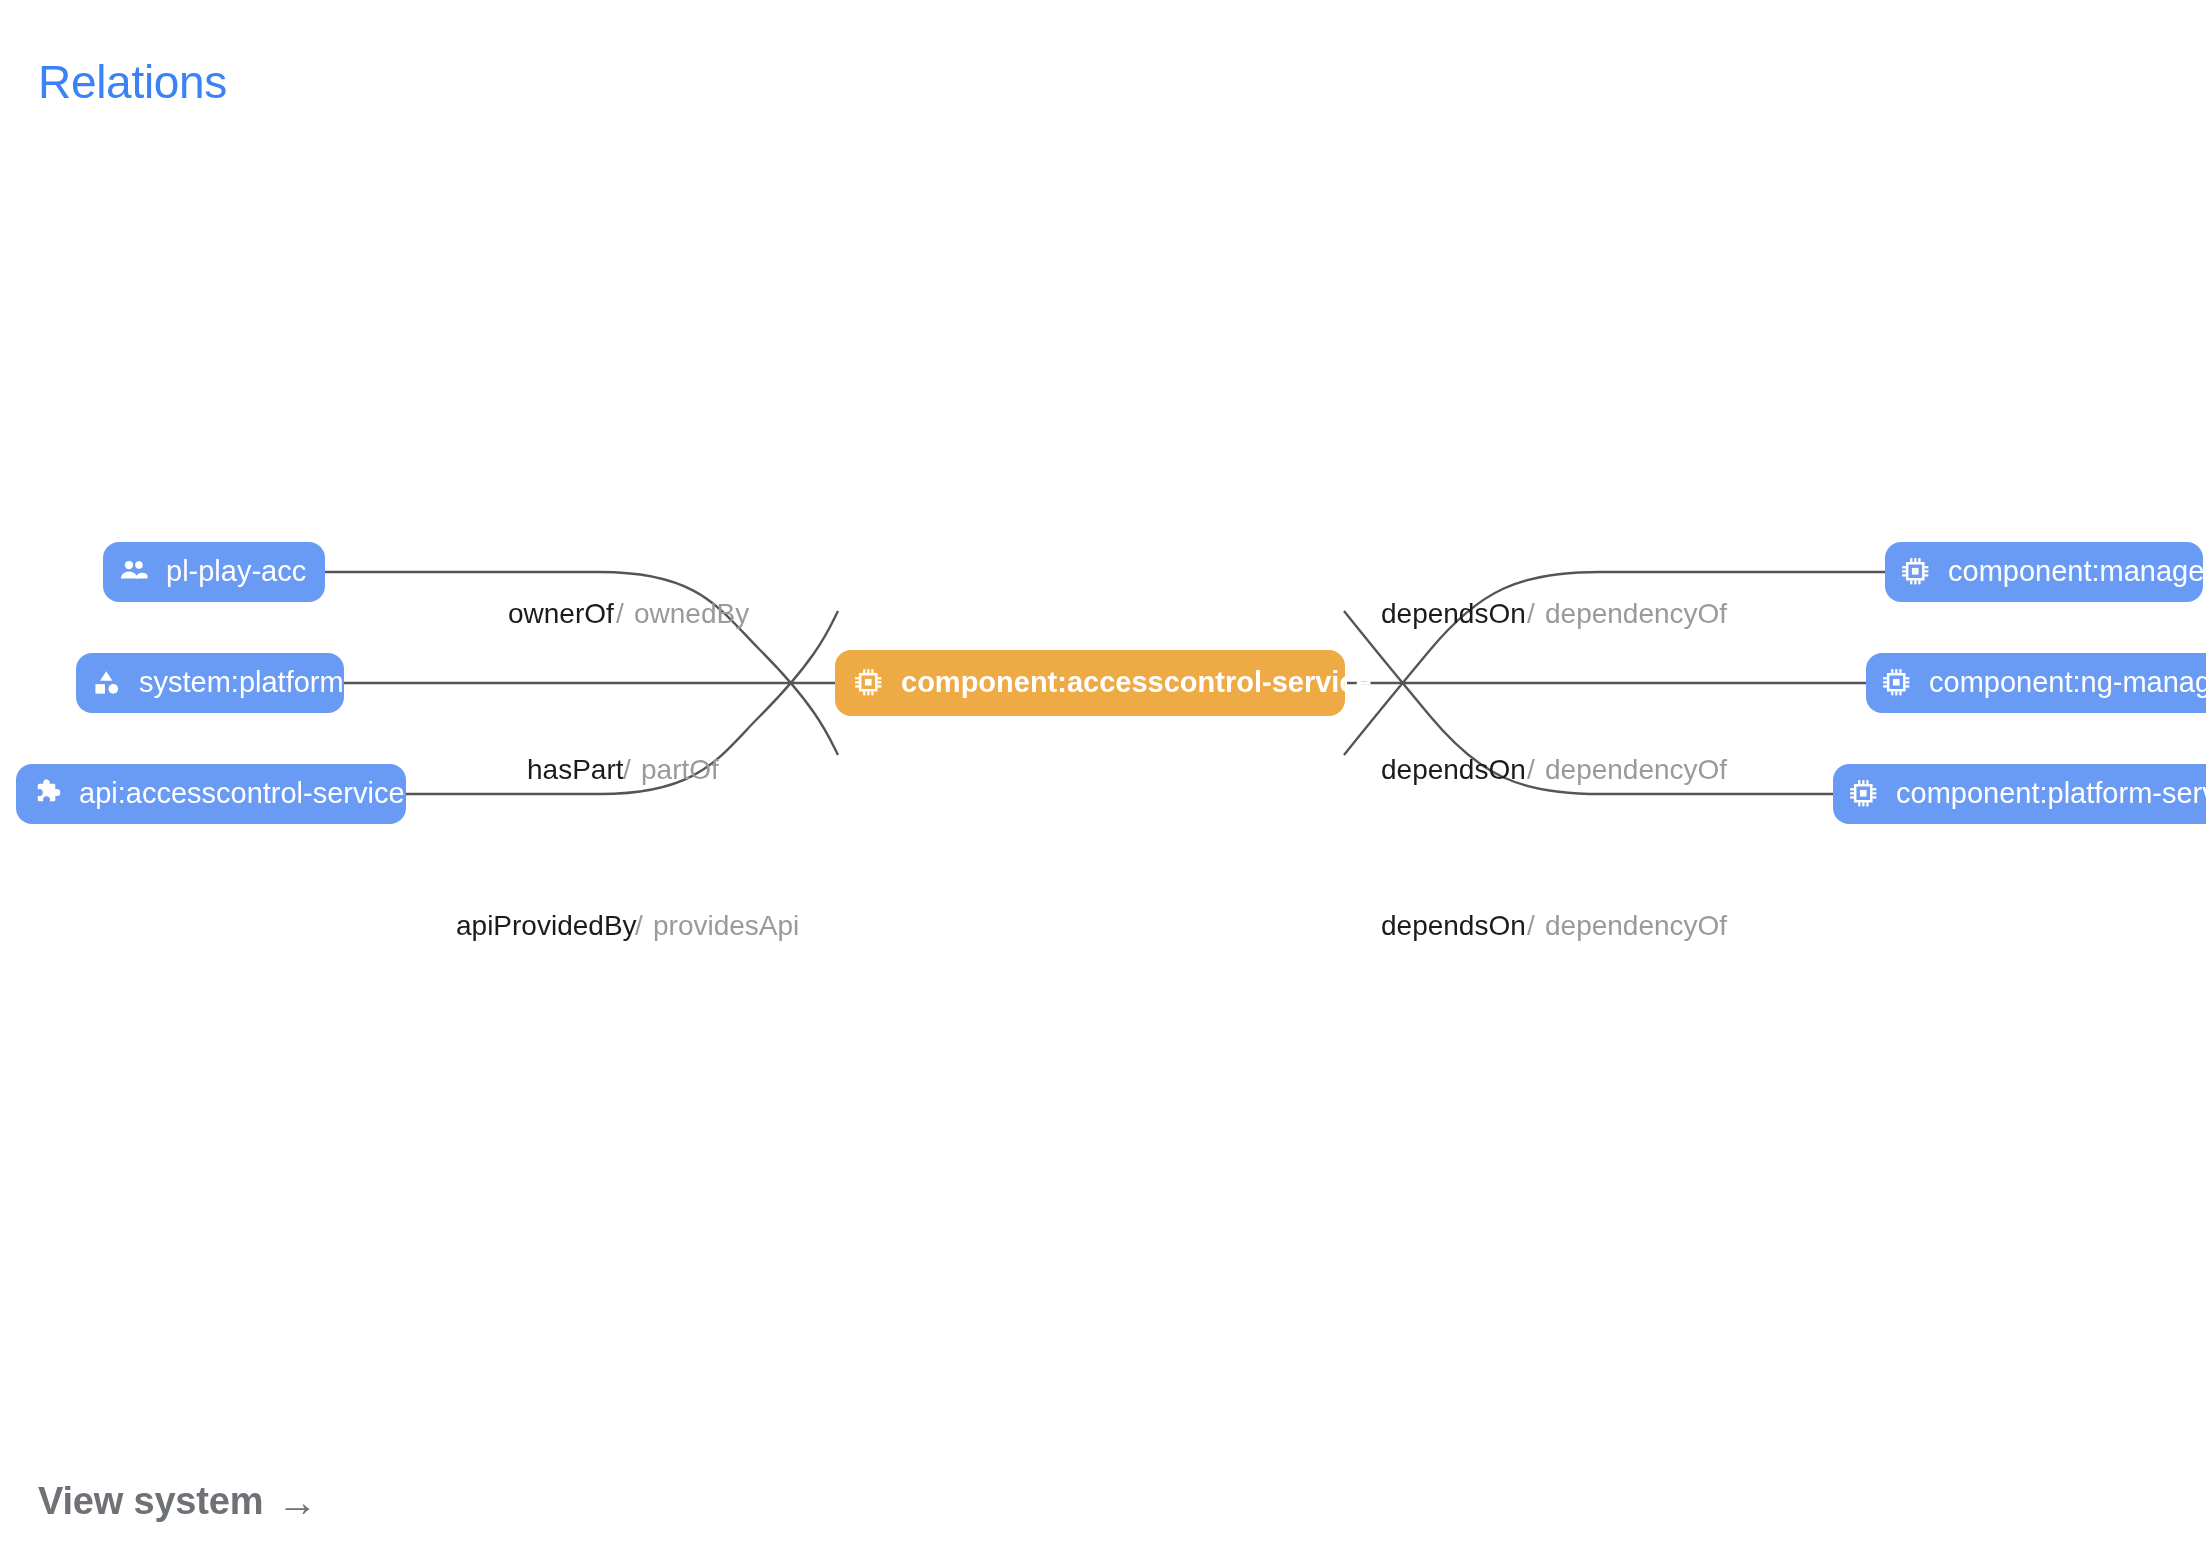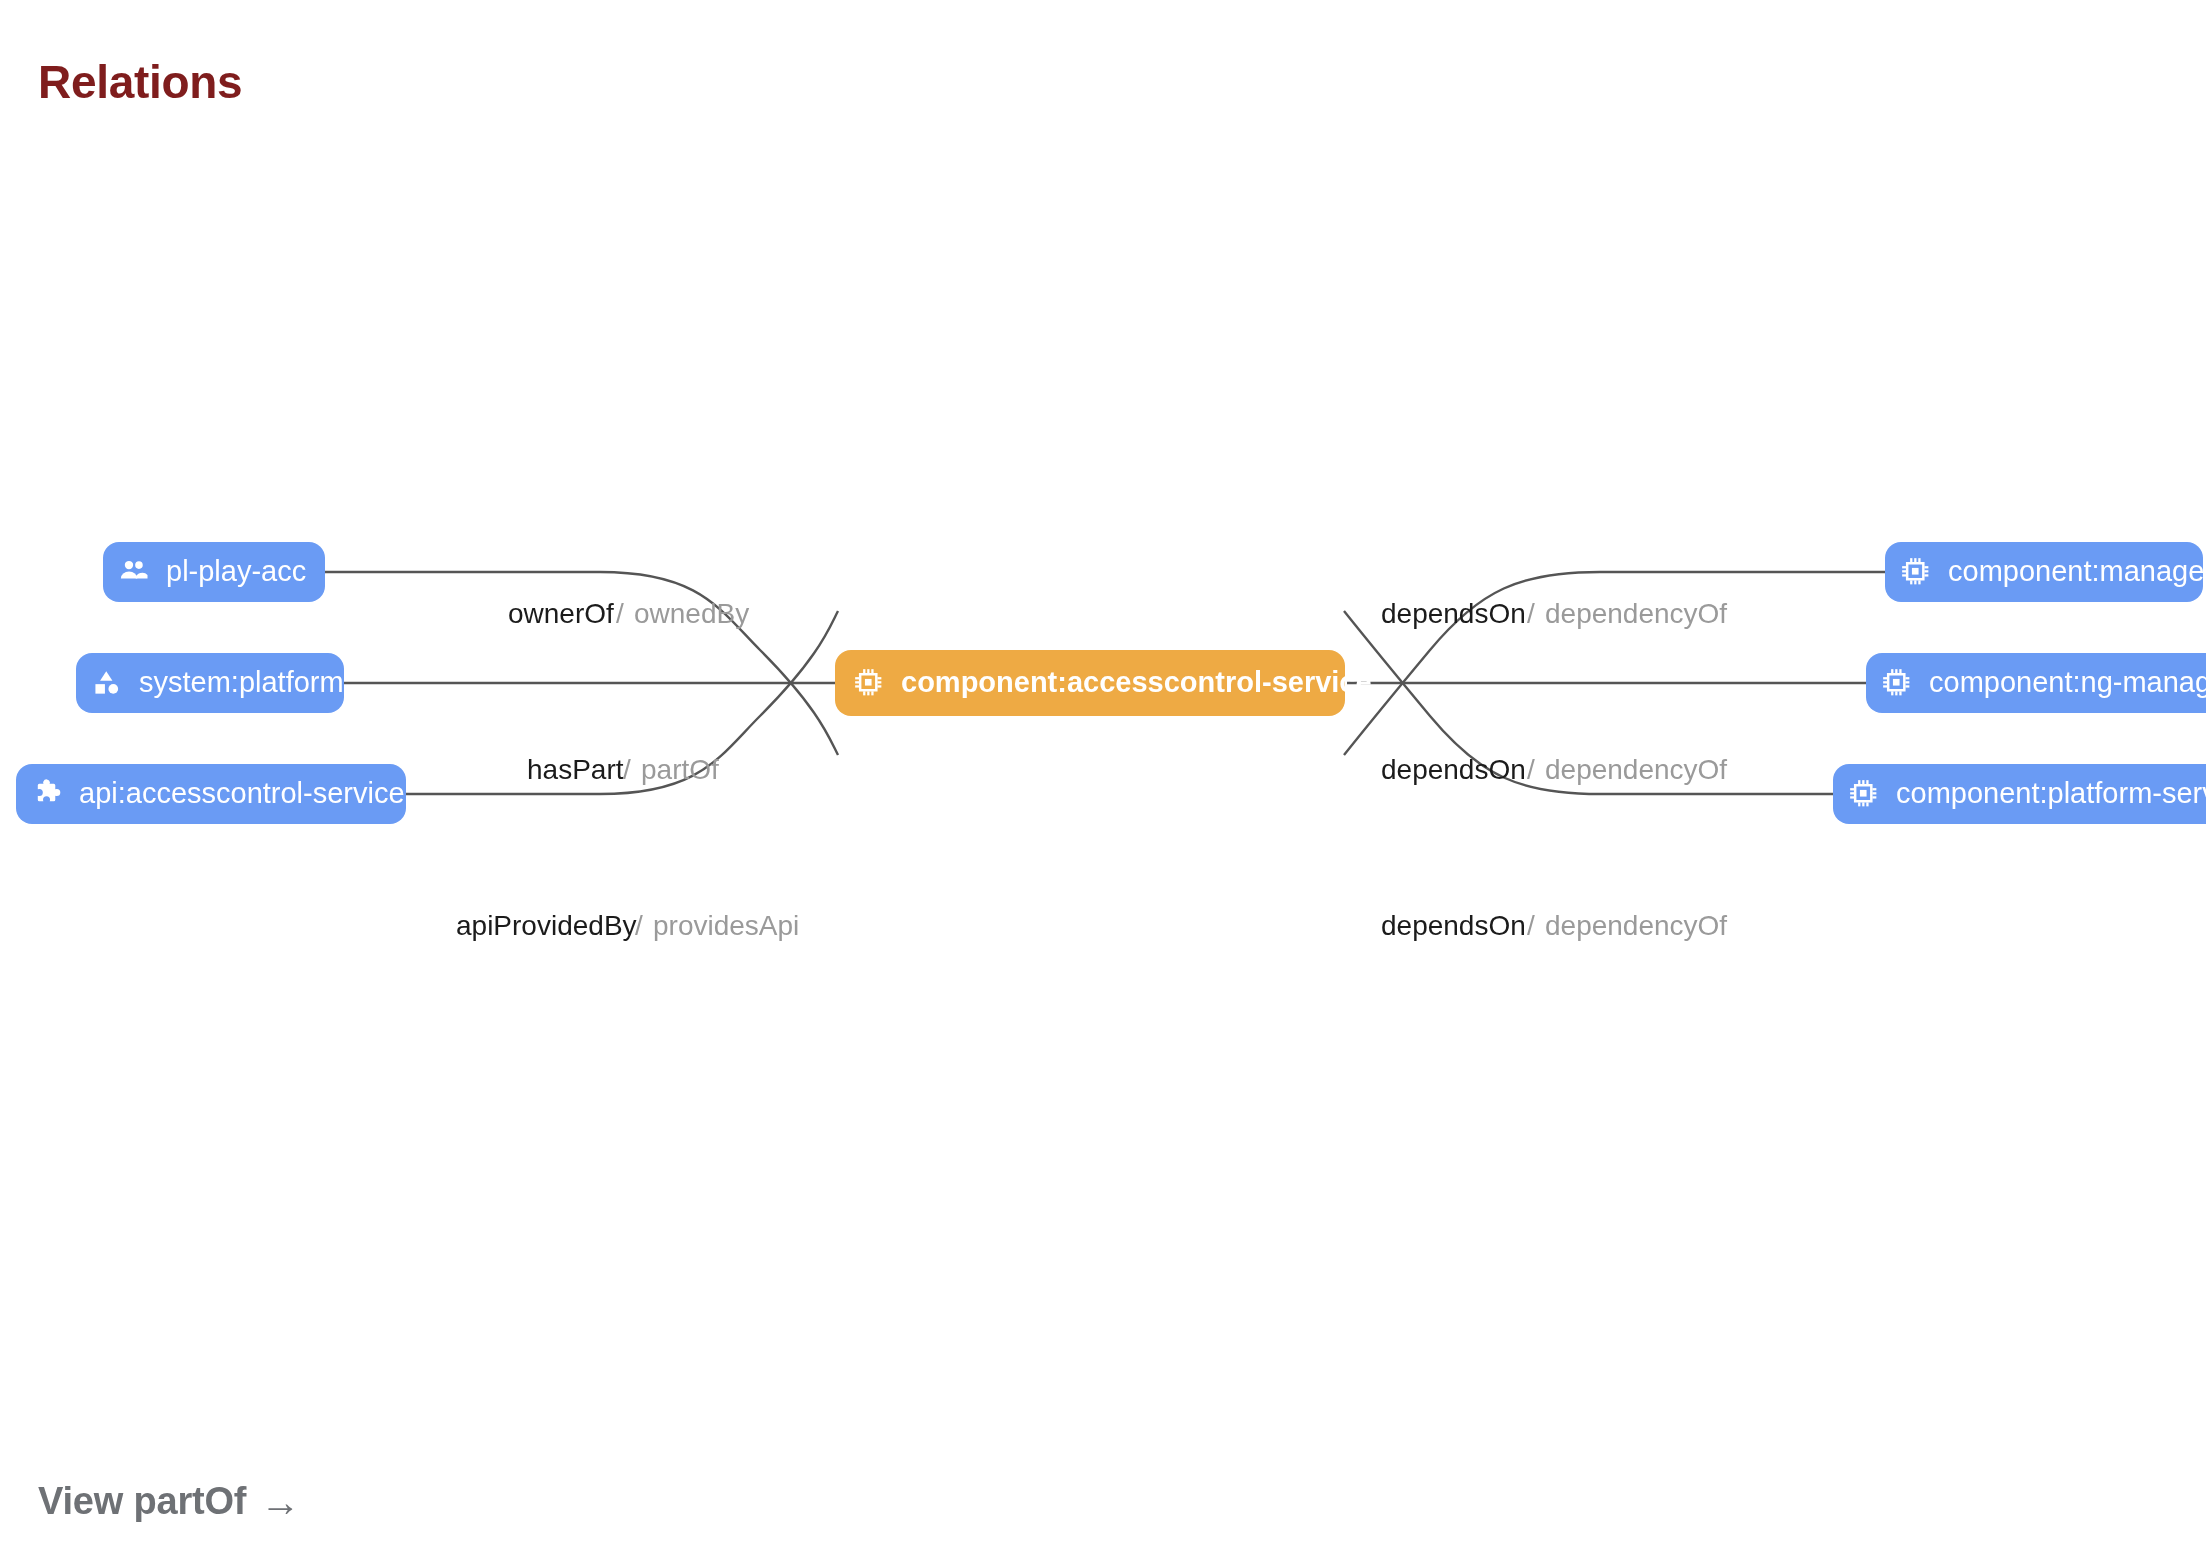--- a/index.html
+++ b/index.html
@@ -17,22 +17,22 @@
     position: relative;
     width: 2206px;
     height: 1566px;
     background: #ffffff;
   }
   .page-title {
     position: absolute;
     left: 38px;
     top: 24px;
     font-size: 46px;
-    font-weight: 700;
-    color: #7f1d1d;
+    font-weight: 400;
+    color: #3b82f6;
     letter-spacing: -0.3px;
     line-height: 1.2;
   }
   #graph-area {
     position: absolute;
     left: 0;
     top: 90px;
     width: 2206px;
     height: 1340px;
   }
@@ -251,17 +251,17 @@
           <g transform="translate(1849,689) scale(0.95)">
             <use href="#icon-memory"></use>
           </g>
           <text class="node-label" x="1896" y="705">component:platform-service</text>
         </g>
       </g>
     </svg>
   </div>
 
   <a class="view-graph-link" href="#">
-    <span>View partOf</span>
+    <span>View system</span>
     <span class="view-graph-arrow">→</span>
   </a>
 
 </div>
 
 </body></html>

